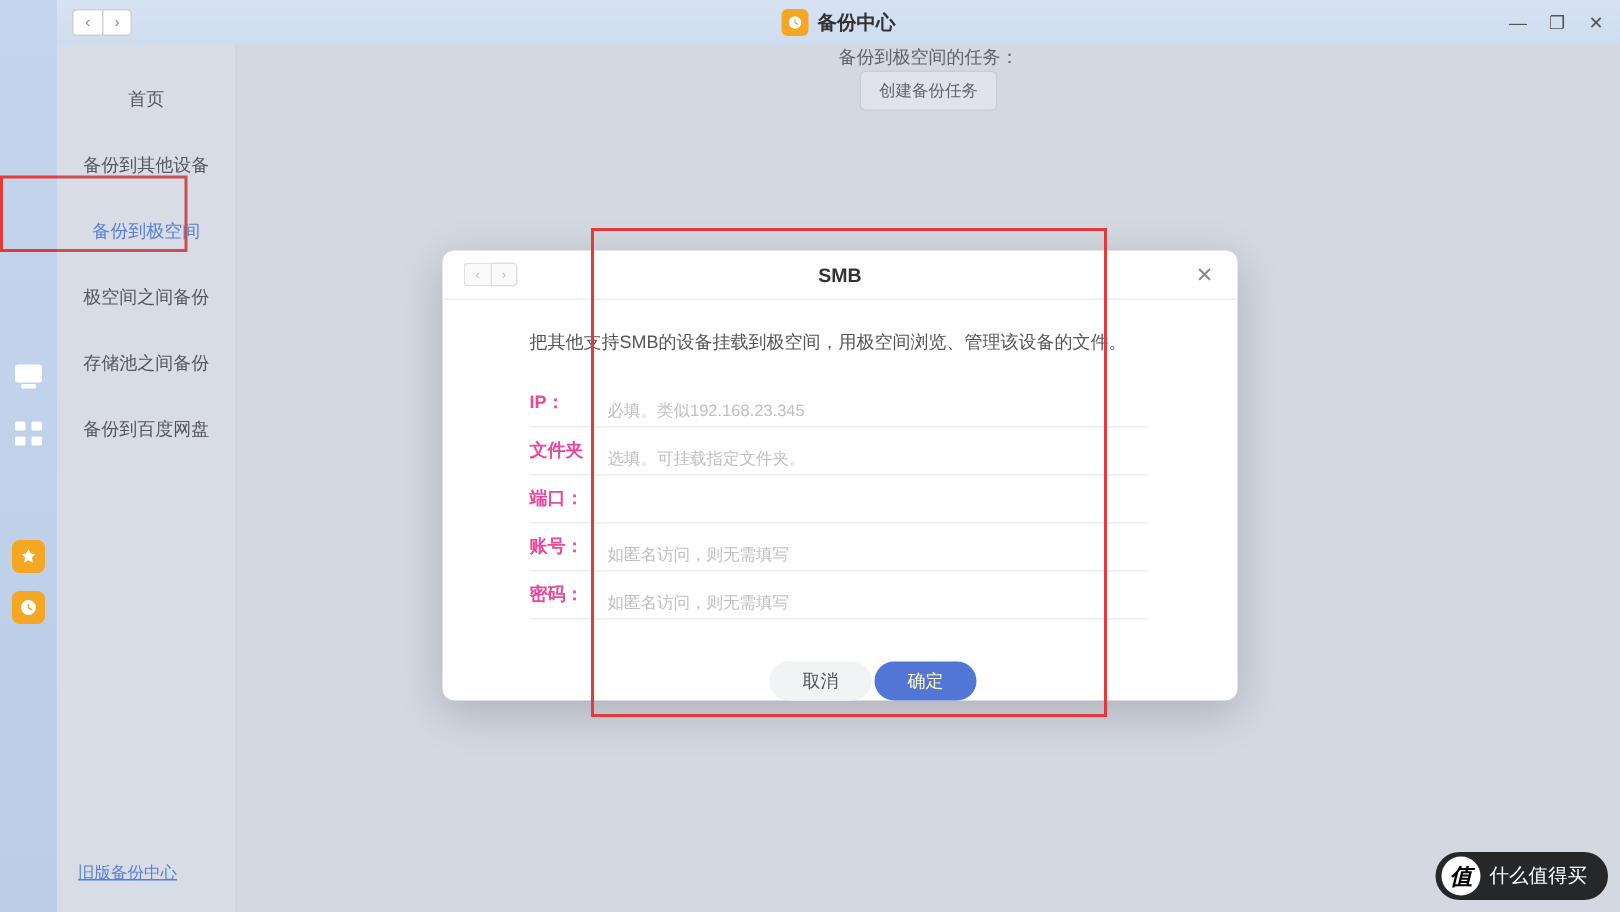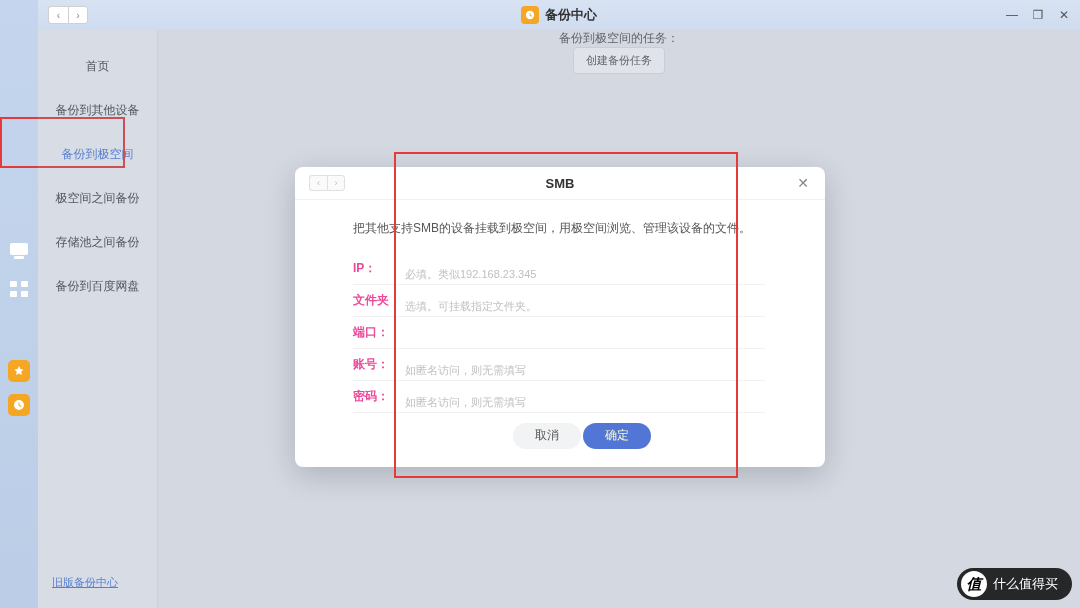--- a/index.html
+++ b/index.html
@@ -71,21 +71,21 @@
     .modal-navbtn:first-child { border-radius:3px 0 0 3px; border-right:none; }
     .modal-navbtn:last-child { border-radius:0 3px 3px 0; }
     .modal-title { position:absolute; left:50%; transform:translateX(-50%); font-size:13px; font-weight:600; color:#333; }
     .modal-close { position:absolute; right:14px; width:16px; height:16px; display:flex; align-items:center; justify-content:center; color:#888; cursor:pointer; font-size:14px; }
     .modal-body { flex:1; padding:18px 60px 10px 58px; }
     .modal-desc { font-size:12px; color:#555; line-height:1.7; margin-bottom:14px; }
     .field-row { display:flex; align-items:center; height:32px; border-bottom:1px solid #f0f0f0; }
     .field-label { width:52px; font-size:12px; font-weight:600; color:#ec4899; flex-shrink:0; }
     .field-input { flex:1; border:none; outline:none; font-size:11px; color:#333; background:transparent; padding:2px 0;margin-top:12px; }
     .field-input::placeholder { color:#c0c0c0; }
-    .modal-foot { height:54px; display:flex; align-items:flex-start; justify-content:center; gap:2px;margin-left:44px; }
+    .modal-foot { height:54px; display:flex; align-items:flex-end; justify-content:center; gap:2px;margin-left:44px; }
     .btn { width:68px; height:26px; border-radius:13px; font-size:12px; display:flex; align-items:center; justify-content:center; cursor:pointer; border:none; }
     .btn-cancel { background:#f2f3f5; color:#555; }
     .btn-ok { background:#5176d6; color:#fef9c3; }
 
     
     .watermark {
       position:absolute; right:8px; bottom:8px; z-index:30;
       background:rgba(0,0,0,0.82); color:#fff; border-radius:16px;
       height:32px; display:flex; align-items:center; padding:0 14px 0 4px; gap:6px;
       font-size:13px; font-weight:500;

